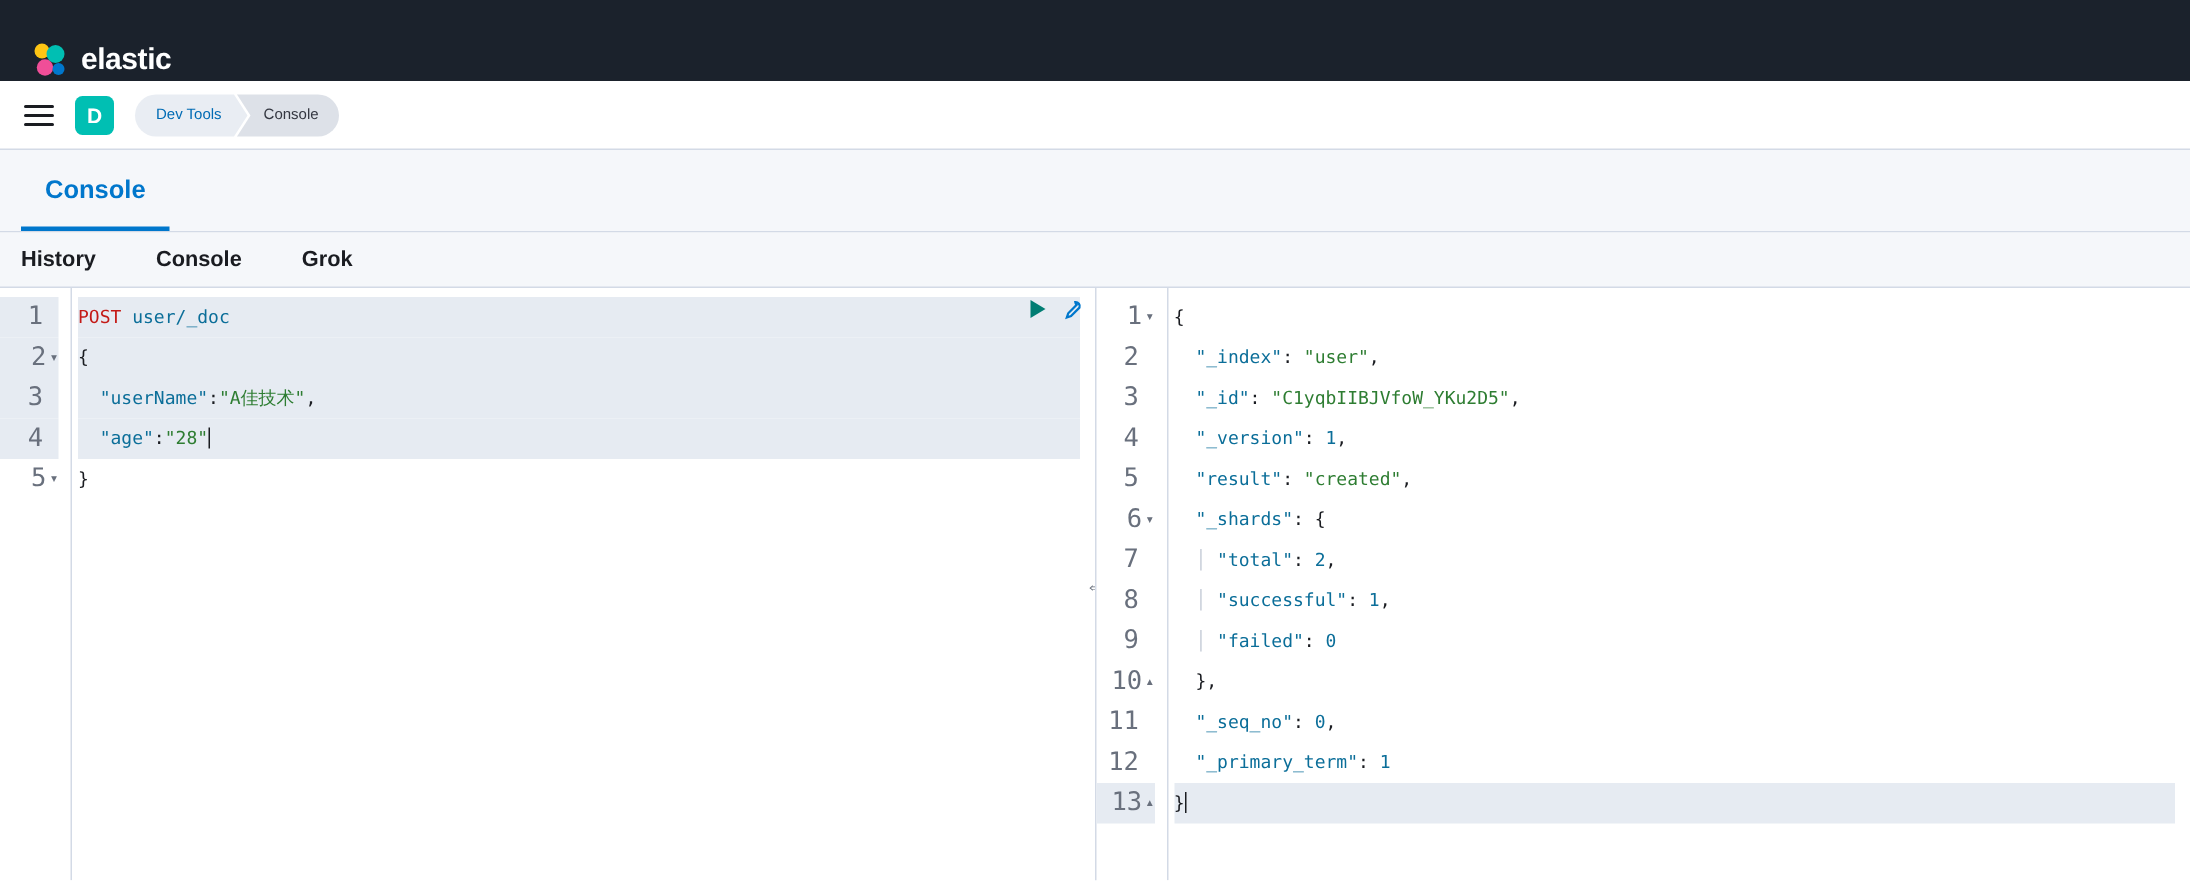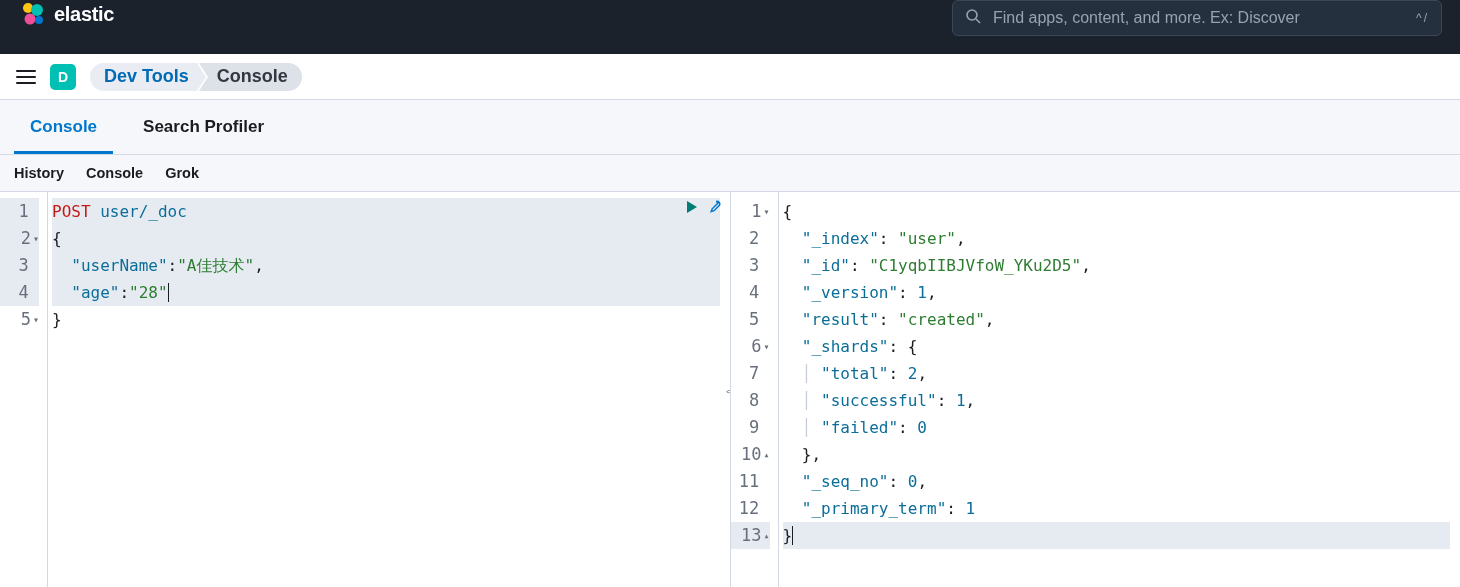--- a/index.html
+++ b/index.html
@@ -21,59 +21,59 @@
     --syn-key:#0b6e99;
     --syn-str:#2e7d32;
     --syn-num:#0b6e99;
     --fold:#69707d;
     --play:#017d73;
     --wrench:#0077cc;
   }
   *{box-sizing:border-box;}
   html,body{margin:0;padding:0;font-family:-apple-system,BlinkMacSystemFont,"Segoe UI",Helvetica,Arial,sans-serif;color:var(--body-text);background:#fff;}
   
-  .top-header{background:var(--header-bg);height:54px;display:flex;align-items:flex-start;padding:0 18px;gap:20px;}
+  .top-header{background:var(--header-bg);height:54px;display:flex;align-items:flex-end;padding:0 18px;gap:20px;}
   .logo{display:flex;align-items:center;gap:8px;color:#fff;font-weight:600;font-size:20px;letter-spacing:-0.3px;}
   .logo-clusters{position:relative;width:28px;height:28px;}
   .search-wrap{margin-left:auto;display:flex;align-items:center;background:#25303e;border:1px solid #3b4758;border-radius:6px;height:36px;width:490px;padding:0 12px;gap:10px;color:var(--header-text);}
   .search-wrap input{flex:1;background:transparent;border:0;outline:0;color:#fff;font-size:16px;}
   .search-wrap input::placeholder{color:var(--header-text);}
   .kbd-hint{font-size:12px;letter-spacing:2px;color:var(--header-text);}
   .mag-icon{flex:0 0 auto;}
   
   .nav-bar{height:46px;display:flex;align-items:center;padding:0 16px;gap:14px;border-bottom:1px solid var(--border);}
   .hamburger{display:flex;flex-direction:column;gap:4px;cursor:pointer;width:20px;}
   .hamburger span{height:2px;background:#1a1c21;border-radius:1px;}
   .space-badge{width:26px;height:26px;border-radius:5px;background:var(--space-badge);color:#fff;font-weight:700;display:flex;align-items:center;justify-content:center;font-size:14px;}
   .crumb-group{display:flex;align-items:center;}
-  .chev-pill{display:flex;align-items:center;height:28px;font-size:18px;font-weight:bold;}
+  .chev-pill{display:flex;align-items:center;height:28px;font-size:10px;}
   .chev-pill.link{background:#e9edf3;color:var(--link-blue);padding:0 8px 0 14px;border-top-left-radius:14px;border-bottom-left-radius:14px;position:relative;}
   .chev-pill.link::after{content:"";position:absolute;right:-9px;top:0;width:0;height:0;border-top:14px solid transparent;border-bottom:14px solid transparent;border-left:9px solid #e9edf3;z-index:2;}
   .chev-pill.plain{background:#dde1e8;color:var(--pill-text);padding:0 14px 0 18px;border-top-right-radius:14px;border-bottom-right-radius:14px;position:relative;margin-left:2px;}
   .chev-pill.plain::before{content:"";position:absolute;left:0;top:0;width:0;height:0;border-top:14px solid transparent;border-bottom:14px solid transparent;border-left:9px solid #fff;}
   
   .tabs-bar{background:var(--subbar-bg);border-bottom:1px solid var(--border);padding:0 14px;height:55px;display:flex;align-items:flex-end;}
   .tab{padding:17px 16px 14px;font-size:17px;font-weight:700;color:#1a1c21;cursor:pointer;border-bottom:3px solid transparent;display:flex;align-items:center;gap:8px;}
   .tab.active{color:var(--accent);border-bottom-color:var(--accent);}
   .tab+.tab{margin-left:14px;}
   .beta-badge{font-size:11px;font-weight:700;color:#69707d;border:1px solid #c6cdd8;border-radius:10px;padding:2px 8px;letter-spacing:0.5px;}
   
-  .sub-toolbar{height:37px;background:var(--subbar-bg);border-bottom:1px solid var(--border);display:flex;align-items:center;padding:0 14px;gap:22px;font-size:14.5px;font-weight:700;}
+  .sub-toolbar{height:37px;background:var(--subbar-bg);border-bottom:1px solid var(--border);display:flex;align-items:center;padding:0 14px;gap:40px;font-size:14.5px;font-weight:700;}
   .sub-toolbar span{cursor:pointer;}
   
   .editors{display:flex;height:calc(587px - 54px - 46px - 55px - 37px);min-height:300px;}
   .pane{flex:1;position:relative;display:flex;overflow:hidden;}
   .pane.left{border-right:1px solid var(--border);}
   .pane.left::after{content:"";position:absolute;right:-1px;top:0;bottom:0;width:1px;background:var(--border);}
   .resizer{position:absolute;right:-8px;top:50%;transform:translateY(-50%);color:#69707d;font-size:14px;z-index:5;cursor:col-resize;}
   .gutter{flex:0 0 48px;text-align:right;padding:6px 8px 6px 0;font-family:ui-monospace,SFMono-Regular,Menlo,Consolas,monospace;font-size:17px;color:var(--gutter-text);border-right:1px solid var(--border);user-select:none;}
   .gutter .gl{height:27px;line-height:27px;white-space:nowrap;position:relative;}
   .gutter .gl.hi{background:var(--line-hi);}
   .fold-mark{color:var(--fold);font-size:10px;margin-left:2px;position:relative;top:-2px;}
-  .code{flex:1;padding:6px 10px 6px 4px;font-family:ui-monospace,SFMono-Regular,Menlo,Consolas,monospace;font-size:16px;position:relative;}
+  .code{flex:1;padding:6px 10px 6px 4px;font-family:ui-monospace,SFMono-Regular,Menlo,Consolas,monospace;font-size:12px;position:relative;}
   .code .cl{height:27px;line-height:27px;white-space:pre;}
   .code .cl.hi{background:var(--line-hi);}
   .mth{color:var(--syn-method);}
   .url{color:var(--syn-url);}
   .k{color:var(--syn-key);}
   .s{color:var(--syn-str);}
   .n{color:var(--syn-num);}
   .p{color:#1a1c21;}
   .indent-guide{color:#c6cdd8;}
   .cursor-bar{border-right:1.5px solid #1a1c21;}
@@ -90,51 +90,38 @@
     <span class="logo-clusters">
       <svg width="28" height="28" viewBox="0 0 28 28">
         <circle cx="10" cy="8" r="5" fill="#fec514"></circle>
         <circle cx="19" cy="10" r="6" fill="#00bfb3"></circle>
         <circle cx="12" cy="19" r="5.5" fill="#f04e98"></circle>
         <circle cx="21" cy="20" r="4" fill="#0077cc"></circle>
       </svg>
     </span>
     <span>elastic</span>
   </div>
-  <div class="search-wrap">
-    <span class="mag-icon">
-      <svg width="16" height="16" viewBox="0 0 16 16" fill="none" stroke="#98a2b3" stroke-width="1.6">
-        <circle cx="7" cy="7" r="5"></circle>
-          <line x1="11" y1="11" x2="15" y2="15"></line>
-      </svg>
-    </span>
-    <input placeholder="Find apps, content, and more. Ex: Discover" style="">
-    <span class="kbd-hint">^/</span>
-  </div>
 </header>
 
 <div class="nav-bar">
   <div class="hamburger">
     <span></span>
       <span></span>
       <span></span>
   </div>
   <div class="space-badge">D</div>
   <div class="crumb-group">
     <div class="chev-pill link">Dev Tools</div>
     <div class="chev-pill plain">Console</div>
   </div>
 </div>
 
 <div class="tabs-bar" id="tabs-bar">
     <div class="tab active">
       <span>Console</span>
-    </div>
-    <div class="tab">
-      <span>Search Profiler</span>
     </div>
   </div>
 
 <div class="sub-toolbar">
   <span>History</span>
   <span>Console</span>
   <span>Grok</span>
 </div>
 
 <div class="editors">

